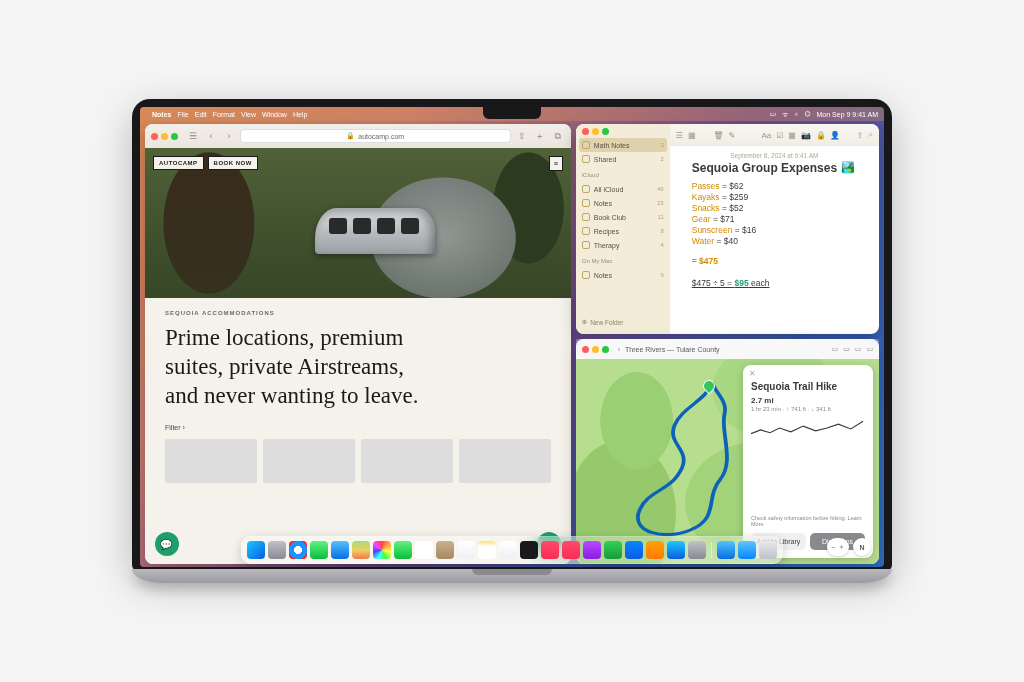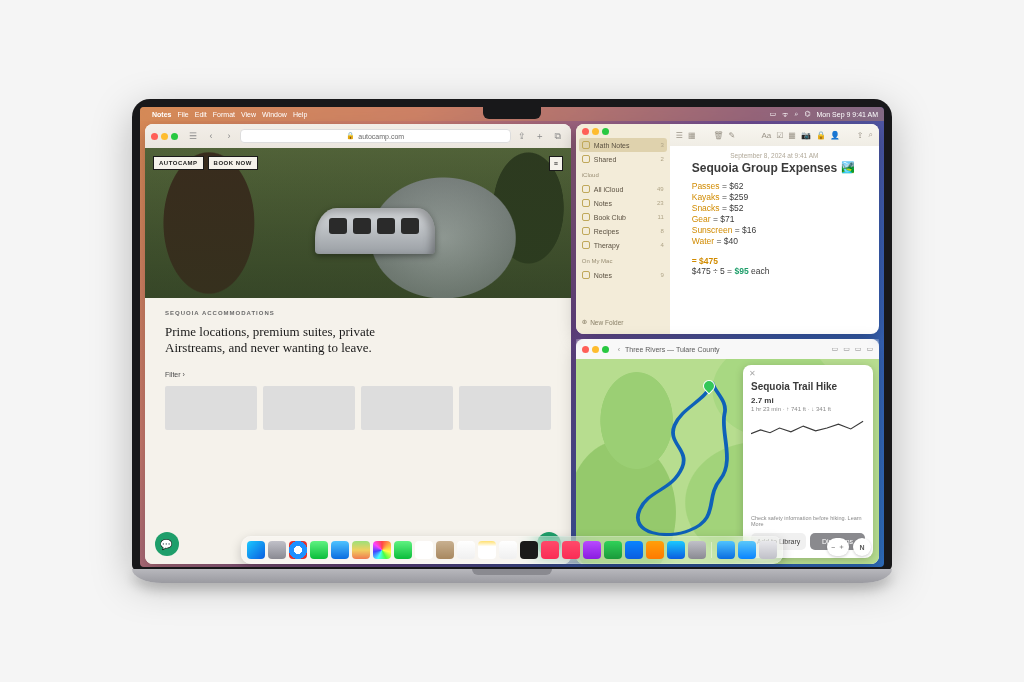--- a/index.html
+++ b/index.html
@@ -157,21 +157,21 @@
     display:flex; gap:4px;
   }
   .hero-badges span {
     background:#f5f2eb; color:#1a1a1a;
     font-size:6px; font-weight:600; letter-spacing:.5px;
     padding:3px 5px; border:1px solid #1a1a1a;
   }
   .hero-menu { position:absolute; top:8px; right:8px; background:#f5f2eb; padding:3px 4px; border:1px solid #1a1a1a; font-size:7px;}
   .page-lower { flex:1; padding: 12px 20px 10px; position:relative; }
   .eyebrow { font-size:6px; letter-spacing:1px; color:#6a6a6a; margin-bottom:8px; font-weight:600;}
-  .headline { font-family: Georgia,"Times New Roman",serif; font-size:13px; line-height:1.25; color:#1a1a1a; max-width: 270px;}
+  .headline { font-family: Georgia,"Times New Roman",serif; font-size:23px; line-height:1.25; color:#1a1a1a; max-width: 270px;}
   .filter { font-size:7px; color:#4a4a4a; margin-top:14px;}
   .thumbs { display:flex; gap:6px; margin-top:8px;}
   .thumbs .th { flex:1; height:44px; border-radius:2px; background:#ddd;}
   .th1{background:linear-gradient(#c8b89a,#a08860);}
   .th2{background:linear-gradient(#b8bcc0,#7a7e82);}
   .th3{background:linear-gradient(#c8a080,#9a7050);}
   .th4{background:linear-gradient(#e8e0d0,#c8b8a0);}
   .fab { position:absolute; width:24px; height:24px; border-radius:50%; display:flex;align-items:center;justify-content:center; color:#fff; font-size:10px; bottom:8px;}
   .fab.chat { left:10px; background:#1e9e6a;}
   .fab.acc  { right:10px; background:#1e9e6a;}
@@ -205,21 +205,21 @@
   .note-date { text-align:center; color:#b0a898; font-size:6.5px; margin-bottom:2px;}
   .note-title { font-weight:700; font-size:12px; margin-bottom:6px; display:flex; gap:4px;}
   .note-title .emoji{font-size:11px}
   .ex-row { margin-bottom:1px;}
   .ex-row .k { color:#d18b00;}
   .ex-row .v { color:#3a3a3a;text-align:right;}
   .sumline { color:#d18b00; margin-top:6px;}
   .sumline .plus{margin:0 2px}
   .totline { margin-top:10px;}
   .totline .sum{color:#d18b00;font-weight:600}
-  .divline { margin-top:0;}
+  .divline { margin-top:12px;text-decoration:underline;}
   .divline .res{color:#1e9e6a;font-weight:600}
   
   .maps-win { flex:1; }
   .maps-toolbar {
     height:20px; background:rgba(245,245,245,.7); backdrop-filter: blur(4px);
     display:flex; align-items:center; padding:0 6px; gap:5px; font-size:7px; color:#8a8a8a;
   }
   .maps-toolbar .loc{color:#5a5a5a}
   .maps-toolbar .sp{margin-left:auto}
   .maps-body { position:relative; flex:1; background: #b7dd8f; overflow:hidden;}

